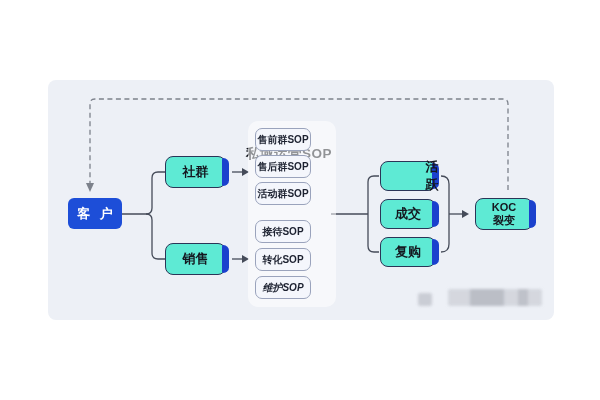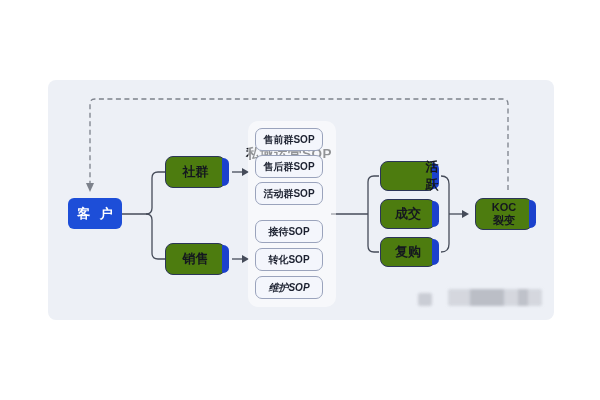--- a/index.html
+++ b/index.html
@@ -11,40 +11,40 @@
     position:absolute;left:48px;top:80px;width:506px;height:240px;
     background:#edf0f6;border-radius:8px;
   }
   .svg-layer{position:absolute;left:0;top:0;width:600px;height:400px;}
   .title{
     position:absolute;left:237px;top:105px;width:104px;text-align:center;
     font-size:13.5px;font-weight:bold;color:#0d1017;letter-spacing:0.5px;margin-top:40px;
   }
   .node{
     position:absolute;display:flex;align-items:center;justify-content:center;
-    background:#4d7c0f;border:1.5px solid #2b3557;border-radius:8px;
+    background:#5eead4;border:1.5px solid #2b3557;border-radius:8px;
     font-weight:bold;font-size:13px;color:#14171f;box-sizing:border-box;
   }
   .node3d::after{
     content:"";position:absolute;top:1px;bottom:1px;right:-4px;width:7px;
     background:#1b41cd;border-radius:2px 8px 8px 2px;z-index:-1;
   }
   .node3d{z-index:1;}
   .customer{
     position:absolute;left:68px;top:198px;width:54px;height:31px;
     background:#1d4ed8;border-radius:6px;display:flex;align-items:center;
     justify-content:center;color:#ffffff;font-weight:bold;font-size:13px;
     letter-spacing:3px;text-indent:3px;
   }
   .sop-container{
     position:absolute;left:248px;top:121px;width:88px;height:186px;
     background:rgba(255,255,255,0.55);border-radius:10px;
   }
   .sop-box{
-    position:absolute;left:255px;width:68px;height:23px;
+    position:absolute;left:255px;width:56px;height:23px;
     display:flex;align-items:center;justify-content:center;
     background:#f4f6fc;border:1.2px solid #9aa3bc;border-radius:7px;
     font-size:10px;font-weight:bold;color:#1c2130;box-sizing:border-box;
   }
   .outcome{left:380px;width:56px;height:30px;}
   .koc{
     left:475px;top:198px;width:58px;height:32px;flex-direction:column;
     font-size:11px;line-height:1.2;
   }
   .watermark{

